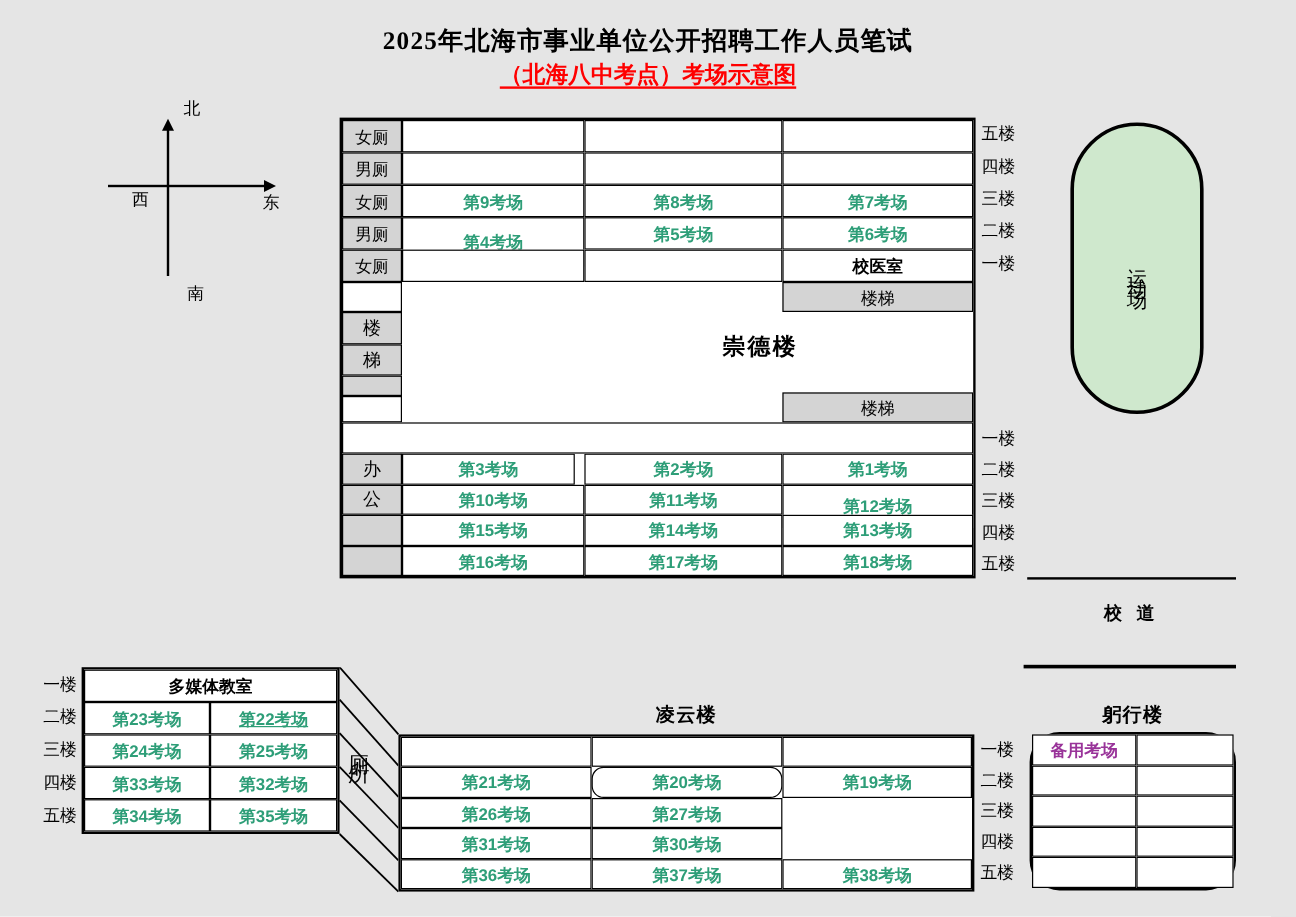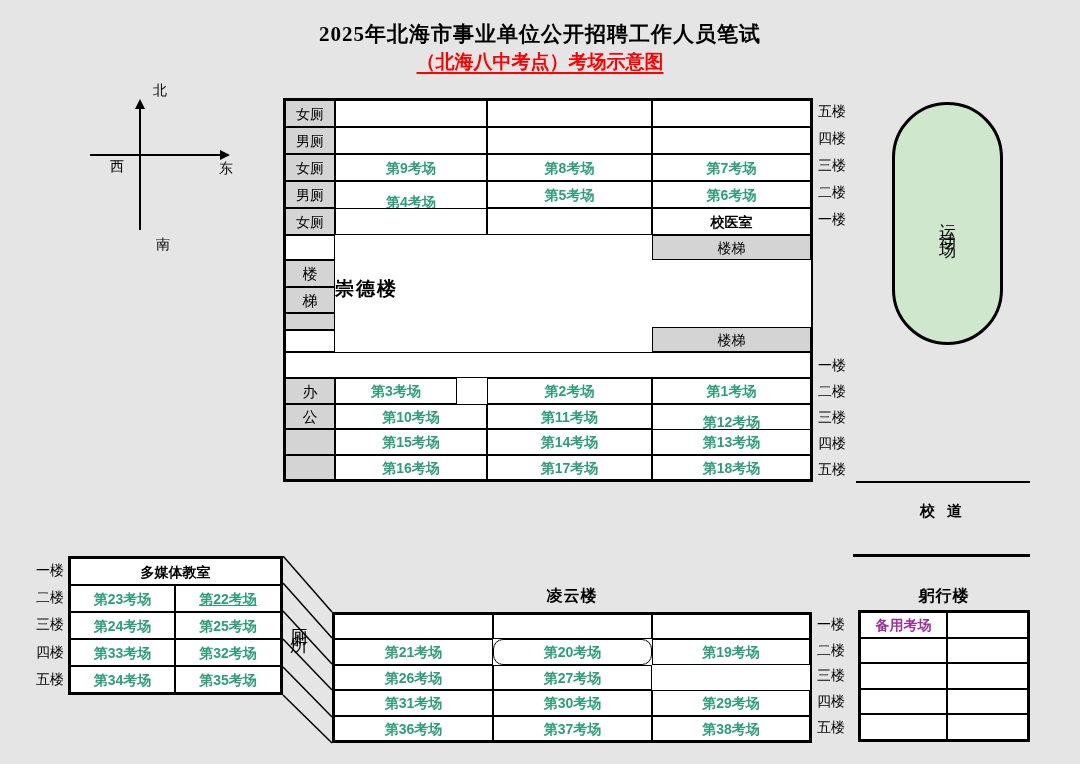--- a/index.html
+++ b/index.html
@@ -14,21 +14,21 @@
 
   .tbl{position:absolute;border:2px solid #000;box-sizing:content-box;background:#fff;}
   .c{position:absolute;box-sizing:border-box;border:1px solid #000;background:#fff;
      display:flex;align-items:center;justify-content:center;font-size:14px;line-height:1;}
   .g{background:#d4d4d4;}
   .exam{color:#2e9e78;font-weight:700;}
   .bold{font-weight:700;}
   .purple{color:#993399;font-weight:700;}
   .lbl{position:absolute;font-size:14px;line-height:16px;white-space:nowrap;}
   .lbl-r{text-align:right;}
-  .bigname{position:absolute;text-align:left;font-weight:700;font-size:19px;letter-spacing:2px;}
+  .bigname{position:absolute;text-align:right;font-weight:700;font-size:19px;letter-spacing:2px;}
   .bldg-title{position:absolute;text-align:center;font-weight:700;font-size:16px;letter-spacing:1px;}
 
   .line{position:absolute;background:#000;}
   .tri-up{position:absolute;width:0;height:0;border-left:5px solid transparent;
     border-right:5px solid transparent;border-bottom:10px solid #000;}
   .tri-right{position:absolute;width:0;height:0;border-top:5px solid transparent;
     border-bottom:5px solid transparent;border-left:10px solid #000;}
 
   .pill{position:absolute;left:892px;top:102px;width:111px;height:243px;box-sizing:border-box;
     background:#cfe8cd;border:3px solid #000;border-radius:56px;
@@ -100,21 +100,21 @@
     <div class="c g" style="left:0;top:187px;width:50px;height:26px;font-size:15px;">梯</div>
     <div class="c g" style="left:0;top:213px;width:50px;height:17px;"></div>
     <div class="c" style="left:0;top:230px;width:50px;height:22px;"></div>
     <div class="c g" style="left:367px;top:135px;width:159px;height:25px;">楼梯</div>
     <div class="c g" style="left:367px;top:227px;width:159px;height:25px;">楼梯</div>
     <div class="bigname" style="left:50px;top:176px;width:330px;">崇德楼</div>
 
     <div class="c" style="left:0;top:252px;width:526px;height:26px;"></div>
 
     <div class="c g" style="left:0;top:278px;width:50px;height:26px;font-size:15px;">办</div>
-    <div class="c exam" style="left:50px;top:278px;width:122px;height:26px;">第3考场</div>
+    <div class="c exam" style="left:50px;top:278px;width:144px;height:26px;">第3考场</div>
     <div class="c exam" style="left:202px;top:278px;width:165px;height:26px;">第2考场</div>
     <div class="c exam" style="left:367px;top:278px;width:159px;height:26px;">第1考场</div>
 
     <div class="c g" style="left:0;top:304px;width:50px;height:25px;font-size:15px;">公</div>
     <div class="c exam" style="left:50px;top:304px;width:152px;height:25px;">第10考场</div>
     <div class="c exam" style="left:202px;top:304px;width:165px;height:25px;">第11考场</div>
     <div class="c exam" style="left:367px;top:304px;width:159px;height:36px;">第12考场</div>
 
     <div class="c g" style="left:0;top:329px;width:50px;height:26px;"></div>
     <div class="c exam" style="left:50px;top:329px;width:152px;height:26px;">第15考场</div>
@@ -177,34 +177,33 @@
 
     <div class="c exam" style="left:0;top:25px;width:159px;height:26px;">第21考场</div>
     <div class="c exam" style="left:159px;top:25px;width:159px;height:26px;border-radius:10px;">第20考场</div>
     <div class="c exam" style="left:318px;top:25px;width:158px;height:26px;">第19考场</div>
 
     <div class="c exam" style="left:0;top:51px;width:159px;height:25px;">第26考场</div>
     <div class="c exam" style="left:159px;top:51px;width:159px;height:25px;">第27考场</div>
 
     <div class="c exam" style="left:0;top:76px;width:159px;height:26px;">第31考场</div>
     <div class="c exam" style="left:159px;top:76px;width:159px;height:26px;">第30考场</div>
-    <div class="c exam" style="left:318px;top:76px;width:158px;height:26px;">第29考场</div>
 
     <div class="c exam" style="left:0;top:102px;width:159px;height:25px;">第36考场</div>
     <div class="c exam" style="left:159px;top:102px;width:159px;height:25px;">第37考场</div>
     <div class="c exam" style="left:318px;top:102px;width:158px;height:25px;">第38考场</div>
   </div>
   <div class="lbl" style="left:817px;top:616px;">一楼</div>
   <div class="lbl" style="left:817px;top:642px;">二楼</div>
   <div class="lbl" style="left:817px;top:667px;">三楼</div>
   <div class="lbl" style="left:817px;top:693px;">四楼</div>
   <div class="lbl" style="left:817px;top:719px;">五楼</div>
 
   <div class="bldg-title" style="left:858px;top:586px;width:172px;">躬行楼</div>
-  <div class="tbl" style="left:858px;top:610px;width:168px;height:128px;">
+  <div class="tbl" style="left:858px;top:610px;width:168px;height:128px;border-radius:25px;">
     <div class="c purple" style="left:0;top:0;width:87px;height:26px;">备用考场</div>
     <div class="c" style="left:87px;top:0;width:81px;height:26px;"></div>
     <div class="c" style="left:0;top:26px;width:87px;height:25px;"></div>
     <div class="c" style="left:87px;top:26px;width:81px;height:25px;"></div>
     <div class="c" style="left:0;top:51px;width:87px;height:26px;"></div>
     <div class="c" style="left:87px;top:51px;width:81px;height:26px;"></div>
     <div class="c" style="left:0;top:77px;width:87px;height:25px;"></div>
     <div class="c" style="left:87px;top:77px;width:81px;height:25px;"></div>
     <div class="c" style="left:0;top:102px;width:87px;height:26px;"></div>
     <div class="c" style="left:87px;top:102px;width:81px;height:26px;"></div>

